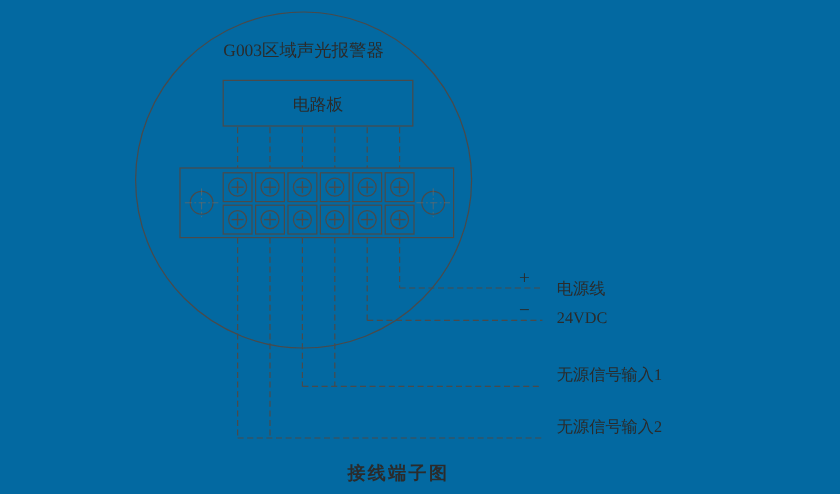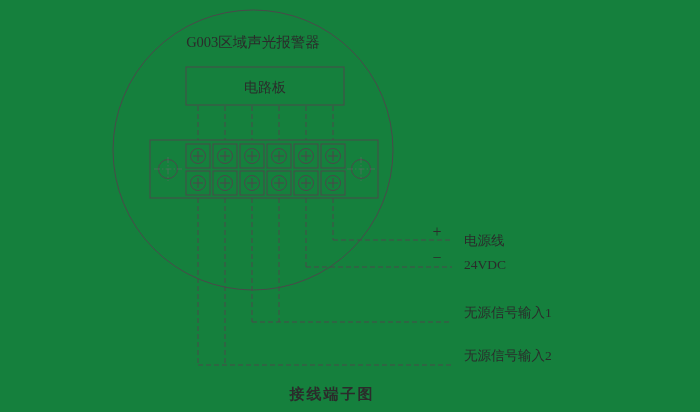--- a/index.html
+++ b/index.html
@@ -7,21 +7,21 @@
     padding: 0;
     background: #ffffff;
     width: 700px;
     height: 412px;
     overflow: hidden;
   }
   .stage {
     position: relative;
     width: 700px;
     height: 412px;
-    background: #15803d;
+    background: #0369a1;
   }
   svg text {
     font-family: "Liberation Serif", "DejaVu Serif", serif;
     fill: #2b2b2b;
   }
   .solid {
     fill: none;
     stroke: #4a4a4a;
     stroke-width: 1;
   }

